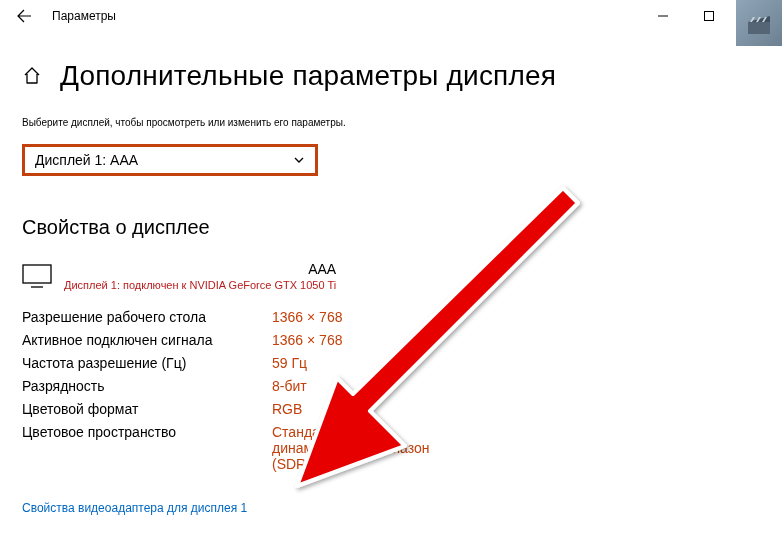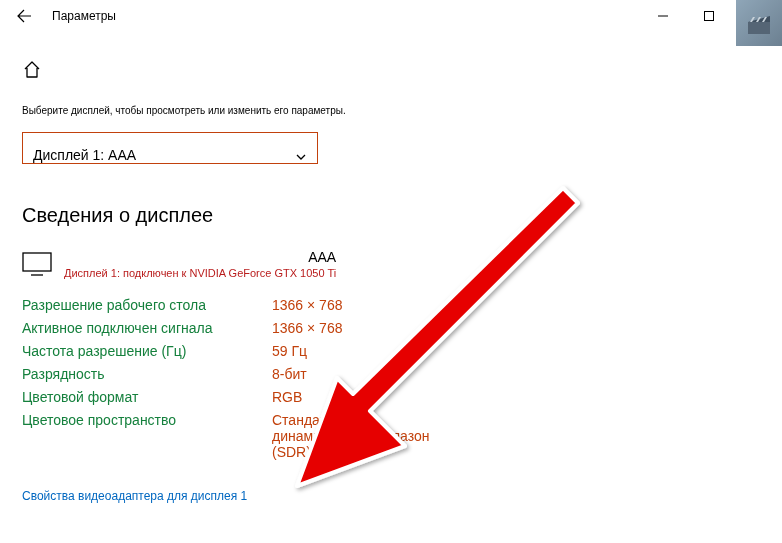--- a/index.html
+++ b/index.html
@@ -68,25 +68,25 @@
     margin: 0;
     letter-spacing: 0.2px;
   }
   .instruction {
     font-size: 10px;
     max-width: 330px;
     margin-bottom: 14px;
     line-height: 1.35;
   }
   .select {
-    border: 1px solid #c2410c;
+    border: 3px solid #c2410c;
     width: 296px;
     height: 32px;
     display: flex;
-    align-items: flex-end;
+    align-items: center;
     justify-content: space-between;
     padding: 0 10px;
     font-size: 14px;
     margin-bottom: 40px;
   }
   h2.section {
     font-weight: 400;
     font-size: 20px;
     margin: 0 0 22px 0;
   }
@@ -109,21 +109,21 @@
   .info-table {
     font-size: 14px;
   }
   .info-table .row {
     display: flex;
     align-items: flex-start;
     margin-bottom: 7px;
   }
   .info-table .label {
     width: 250px;
-    color: #15803d;
+    color: #000000;
   }
   .info-table .value {
     color: #c2410c;
     max-width: 180px;
   }
   .link {
     color: #0067c0;
     font-size: 12px;
     margin-top: 22px;
     cursor: pointer;
@@ -172,32 +172,33 @@
     <path d="M4 12 L7 7 L9 7 L6 12 Z M10 12 L13 7 L15 7 L12 12 Z M16 12 L19 7 L21 7 L18 12 Z" fill="#c8d2da"></path>
   </svg>
 </div>
 
 <div class="content">
 
   <div class="page-header">
     <svg width="20" height="20" viewBox="0 0 20 20">
       <path d="M3 9 L10 2 L17 9 M5 8 V17 H15 V8" stroke="#000" stroke-width="1.3" fill="none" stroke-linejoin="round"></path>
     </svg>
+    <h1>Дополнительные параметры дисплея</h1>
   </div>
 
   <div class="instruction">Выберите дисплей, чтобы просмотреть или изменить его параметры.</div>
 
   <div class="select">
     <span>Дисплей 1: AAA</span>
     <svg width="12" height="12" viewBox="0 0 12 12">
       <path d="M2 4 L6 8 L10 4" stroke="#000" stroke-width="1.3" fill="none"></path>
     </svg>
   </div>
 
-  <h2 class="section">Сведения о дисплее</h2>
+  <h2 class="section">Свойства о дисплее</h2>
 
   <div class="display-row">
     <svg width="30" height="24" viewBox="0 0 30 24">
       <rect x="1" y="1" width="28" height="18" stroke="#000" stroke-width="1.3" fill="none"></rect>
       <path d="M9 23 H21" stroke="#000" stroke-width="1.3"></path>
     </svg>
     <div>
       <div class="name">AAA</div>
       <div class="sub">Дисплей 1: подключен к NVIDIA GeForce GTX 1050 Ti</div>
     </div>

